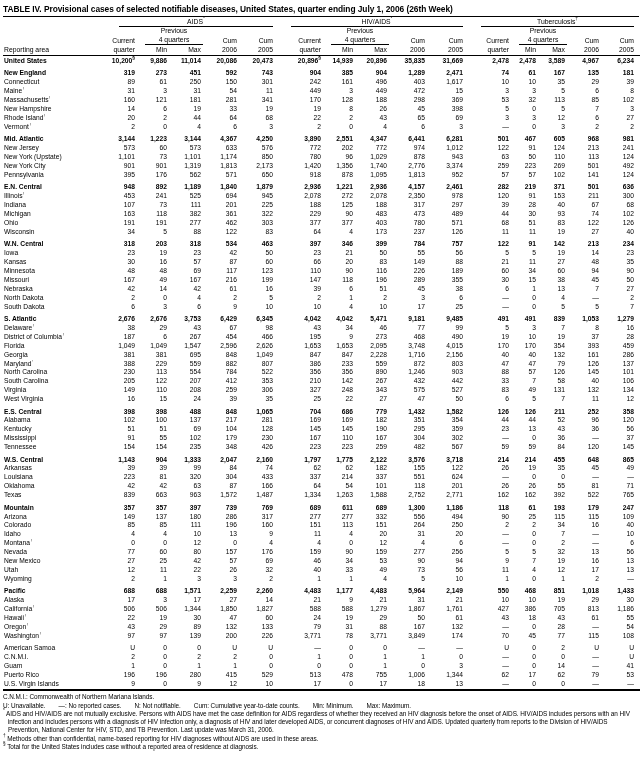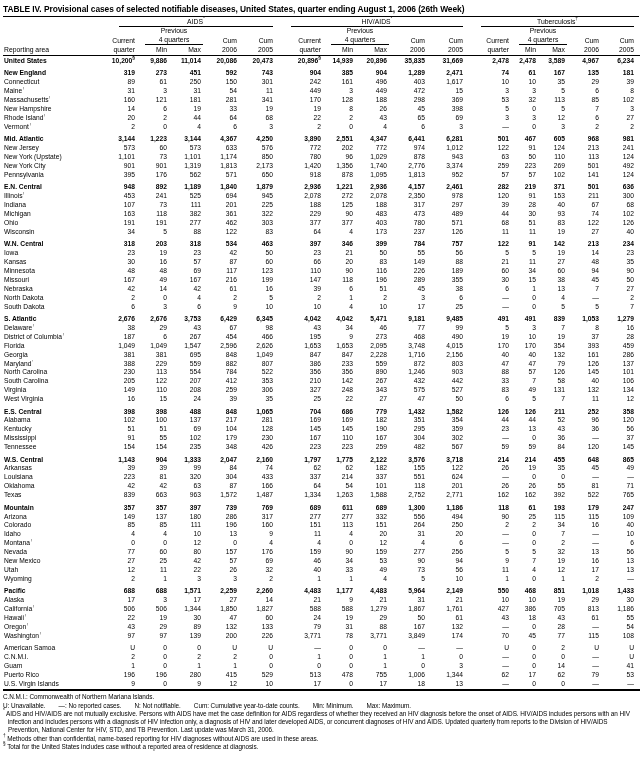--- a/index.html
+++ b/index.html
@@ -47,21 +47,21 @@
   tbody tr:first-child td{padding-top:1.5px;}
   sup{font-size:0.72em;line-height:0;position:relative;top:-0.22em;}
   .footnotes{margin-top:2.5px;font-size:6.4px;line-height:8.3px;letter-spacing:-0.05px;}
   .legend span{margin-right:13px;}
   .fnm{padding-left:5px;text-indent:-5px;}
 </style>
 </head>
 <body>
 
 <div class="page">
-  <div class="title">TABLE IV. Provisional cases of selected notifiable diseases, United States, quarter ending August 1, 2006 (26th Week)</div>
+  <div class="title">TABLE IV. Provisional cases of selected notifiable diseases, United States, quarter ending July 1, 2006 (26th Week)</div>
 
   <table>
     <colgroup>
       <col>
         <col>
         <col>
         <col>
         <col>
         <col>
         <col>

